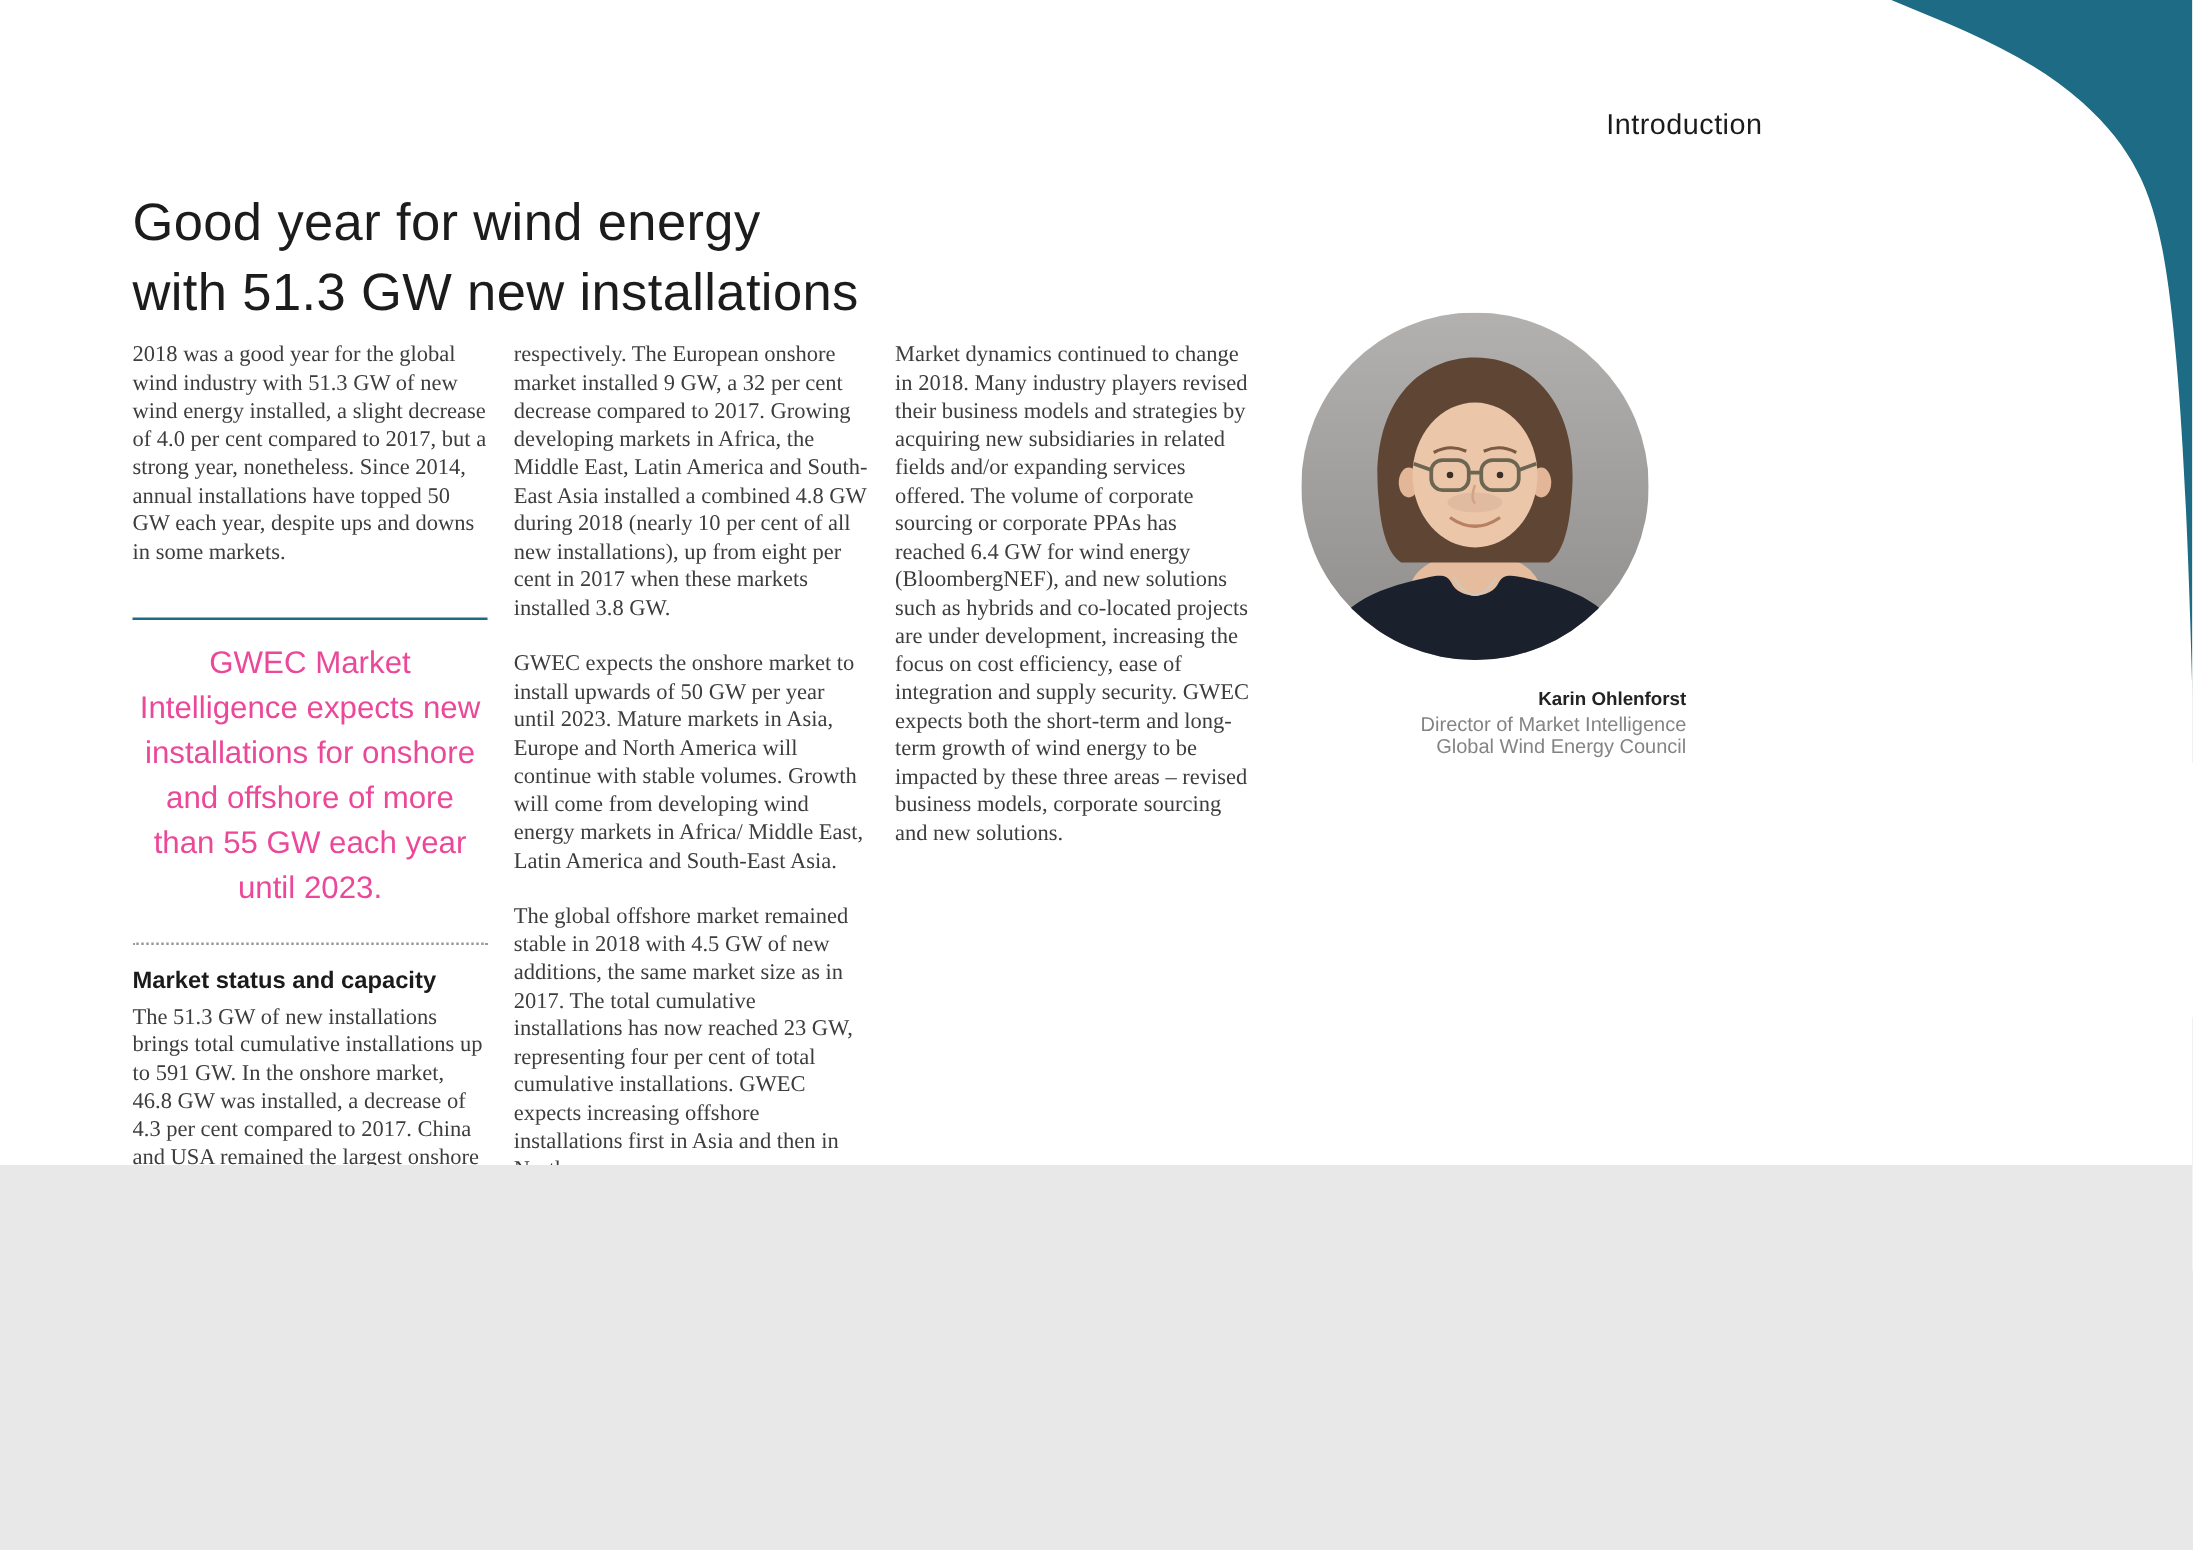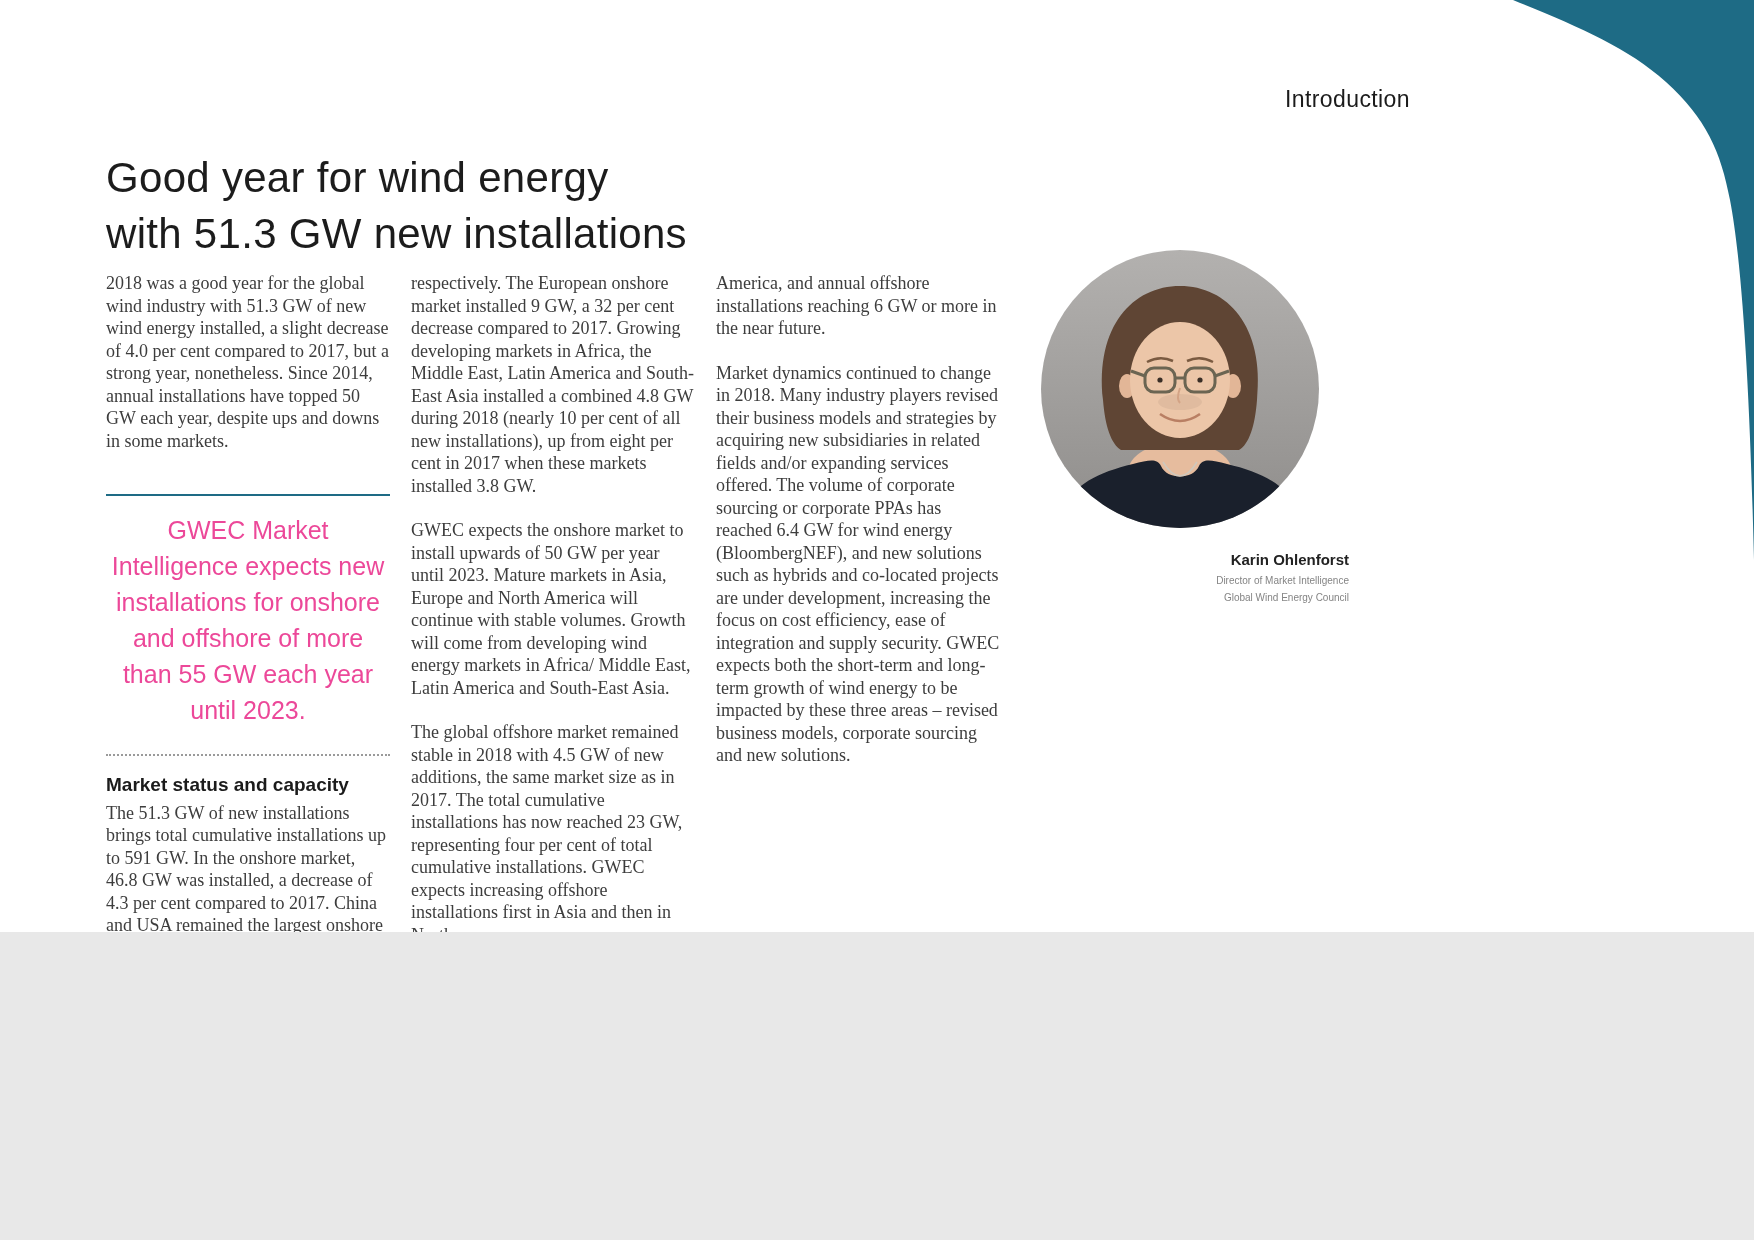--- a/index.html
+++ b/index.html
@@ -41,21 +41,21 @@
     font-family:"Liberation Sans", sans-serif;
     font-size:19px; font-weight:700; color:#1b1b1b; margin:0 0 5px 0;
   }
 
   .portrait-wrap {
     position:absolute; left:1041px; top:250px; width:278px; height:278px;
     border-radius:50%; overflow:hidden;
   }
   .caption { position:absolute; left:1011px; top:551px; width:338px; text-align:right; }
   .caption-name { font-size:15px; font-weight:700; color:#222222; margin-bottom:4px; }
-  .caption-role, .caption-org { font-size:10px; line-height:17px; color:#848484; }
+  .caption-role, .caption-org { font-size:16px; line-height:17px; color:#848484; }
 
   .footer { position:absolute; left:106px; top:1176px; display:flex; align-items:center; }
   .footer-brand { font-size:17px; font-weight:700; color:#4a4a4a; letter-spacing:0.6px; }
   .footer-sep { width:2px; height:20px; background:#3fb4c6; margin:0 11px; }
   .footer-report { font-size:15px; color:#701a75; letter-spacing:1.3px; }
   .page-number { position:absolute; top:1176px; left:1656px; font-size:17px; font-weight:700; color:#155e7a; }
 </style>
 </head>
 <body>
 
@@ -82,21 +82,20 @@
       <p>The 51.3 GW of new installations brings total cumulative installations up to 591 GW. In the onshore market, 46.8 GW was installed, a decrease of 4.3 per cent compared to 2017. China and USA remained the largest onshore markets with 21.2 GW and 7.6 GW new capacity</p>
     </div>
 
     <div class="col">
       <p>respectively. The European onshore market installed 9 GW, a 32 per cent decrease compared to 2017.  Growing developing markets in Africa, the Middle East, Latin America and South-East Asia installed a combined 4.8 GW during 2018 (nearly 10 per cent of all new installations), up from eight per cent in 2017 when these markets installed 3.8 GW.</p>
       <p>GWEC expects the onshore market to install upwards of 50 GW per year until 2023. Mature markets in Asia, Europe and North America will continue with stable volumes. Growth will come from developing wind energy markets in Africa/ Middle East, Latin America and South-East Asia.</p>
       <p>The global offshore market remained stable in 2018 with 4.5 GW of new additions, the same market size as in 2017. The total cumulative installations has now reached 23 GW, representing four per cent of total cumulative installations.  GWEC expects increasing offshore installations first in Asia and then in North</p>
     </div>
 
     <div class="col">
-      <p>America, and annual offshore installations reaching 6 GW or more in the near future.</p>
       <p>Market dynamics continued to change in 2018. Many industry players revised their business models and strategies by acquiring new subsidiaries in related fields and/or expanding services offered. The volume of corporate sourcing or corporate PPAs has reached 6.4 GW for wind energy (BloombergNEF), and new solutions such as hybrids and co-located projects are under development, increasing the focus on cost efficiency, ease of integration and supply security. GWEC expects both the short-term and long-term growth of wind energy to be impacted by these three areas – revised business models, corporate sourcing and new solutions.</p>
     </div>
 
   </div>
 
   <div class="portrait-wrap">
     <svg width="278" height="278" viewBox="0 0 278 278" aria-hidden="true">
       <defs>
         <linearGradient id="bgGrad" x1="0" y1="0" x2="0" y2="1">
           <stop offset="0" stop-color="#b3b1af"></stop>

